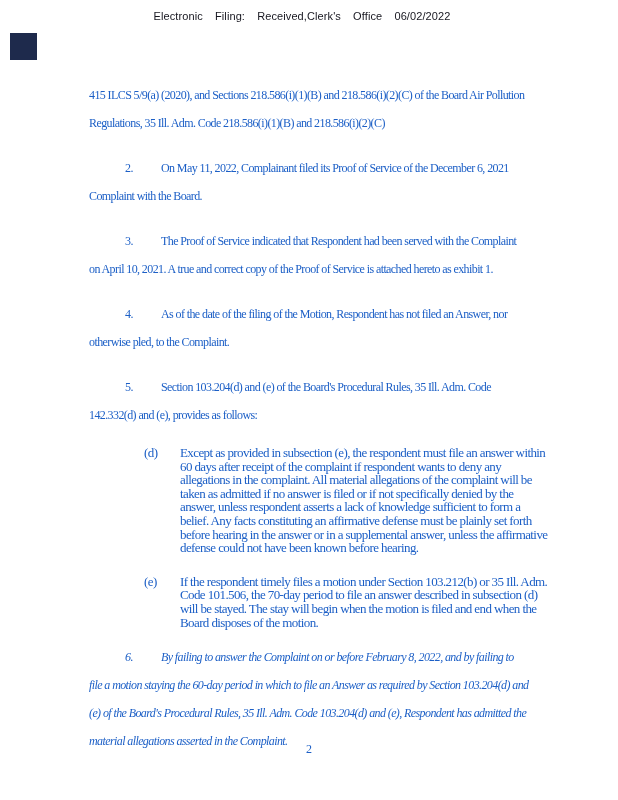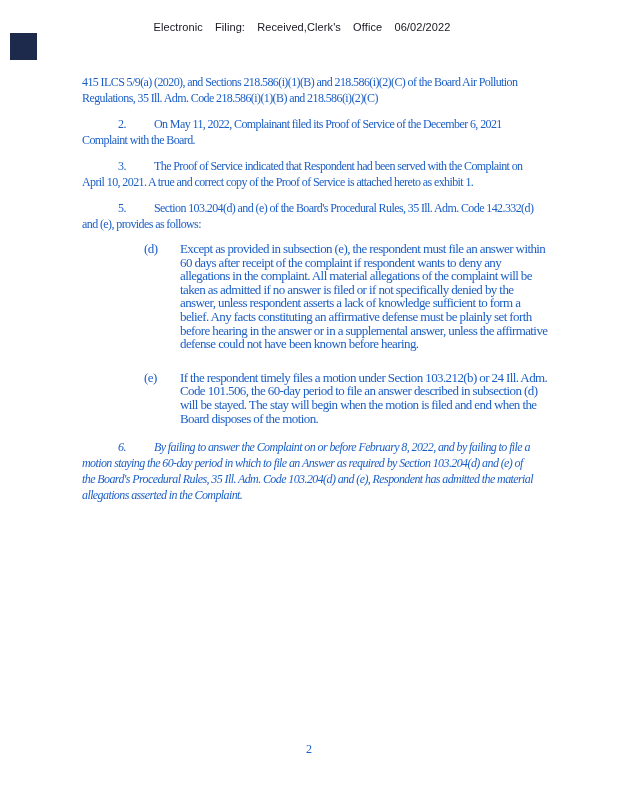--- a/index.html
+++ b/index.html
@@ -7,21 +7,21 @@
   .page{
     position:relative;
     width:618px;
     height:800px;
     background:#ffffff;
     overflow:hidden;
     font-family:"Liberation Serif", serif;
   }
   .filing-header{
     position:absolute;
-    top:21px;
+    top:10px;
     left:0;
     right:14px;
     text-align:center;
     font-family:"Liberation Sans", sans-serif;
     font-size:11px;
     letter-spacing:0.1px;
     word-spacing:9px;
     color:#16161f;
     white-space:nowrap;
   }
@@ -37,22 +37,22 @@
     position:absolute;
     left:72px;
     top:64px;
     width:474px;
     color:#1c5fc6;
     font-size:12px;
     letter-spacing:-0.6px;
     text-align:left;
   }
   .doc-body p{
-    margin:10px;
-    line-height:16px;
+    margin:17px;
+    line-height:28px;
   }
   .pnum{
     display:inline-block;
     width:36px;
     margin-left:36px;
   }
   .quote{
     margin:3px 0 0 72px;
     width:404px;
     font-size:13px;
@@ -99,31 +99,34 @@
     </p>
 
     <p>
       <span class="pnum">2.</span><span>On May 11, 2022, Complainant filed its Proof of Service of the December 6, 2021 Complaint with the Board.</span>
     </p>
 
     <p>
       <span class="pnum">3.</span><span>The Proof of Service indicated that Respondent had been served with the Complaint on April 10, 2021.  A true and correct copy of the Proof of Service is attached hereto as exhibit 1.</span>
     </p>
 
+    <p>
+      <span class="pnum">4.</span><span>As of the date of the filing of the Motion, Respondent has not filed an Answer, nor otherwise pled, to the Complaint.</span>
+    </p>
 
     <p>
       <span class="pnum">5.</span><span>Section 103.204(d) and (e) of the Board's Procedural Rules, 35 Ill. Adm. Code 142.332(d) and (e), provides as follows:</span>
     </p>
 
     <div class="quote">
       <span class="qlabel">(d)</span><span>Except as provided in subsection (e), the respondent must file an answer within 60 days after receipt of the complaint if respondent wants to deny any allegations in the complaint. All material allegations of the complaint will be taken as admitted if no answer is filed or if not specifically denied by the answer, unless respondent asserts a lack of knowledge sufficient to form a belief. Any facts constituting an affirmative defense must be plainly set forth before hearing in the answer or in a supplemental answer, unless the affirmative defense could not have been known before hearing.</span>
     </div>
 
     <div class="quote">
-      <span class="qlabel">(e)</span><span>If the respondent timely files a motion under Section 103.212(b) or 24 Ill. Adm. Code 101.506, the 60-day period to file an answer described in subsection (d) will be stayed. The stay will begin when the motion is filed and end when the Board disposes of the motion.</span>
+      <span class="qlabel">(e)</span><span>If the respondent timely files a motion under Section 103.212(b) or 35 Ill. Adm. Code 101.506, the 70-day period to file an answer described in subsection (d) will be stayed. The stay will begin when the motion is filed and end when the Board disposes of the motion.</span>
     </div>
 
     <p class="closing-par">
       <span class="pnum">6.</span><span>By failing to answer the Complaint on or before February 8, 2022, and by failing to file a motion staying the 60-day period in which to file an Answer as required by Section 103.204(d) and (e) of the Board's Procedural Rules, 35 Ill. Adm. Code 103.204(d) and (e), Respondent has admitted the material allegations asserted in the Complaint.</span>
     </p>
 
   </div>
 
   <div class="page-number">2</div>
 

